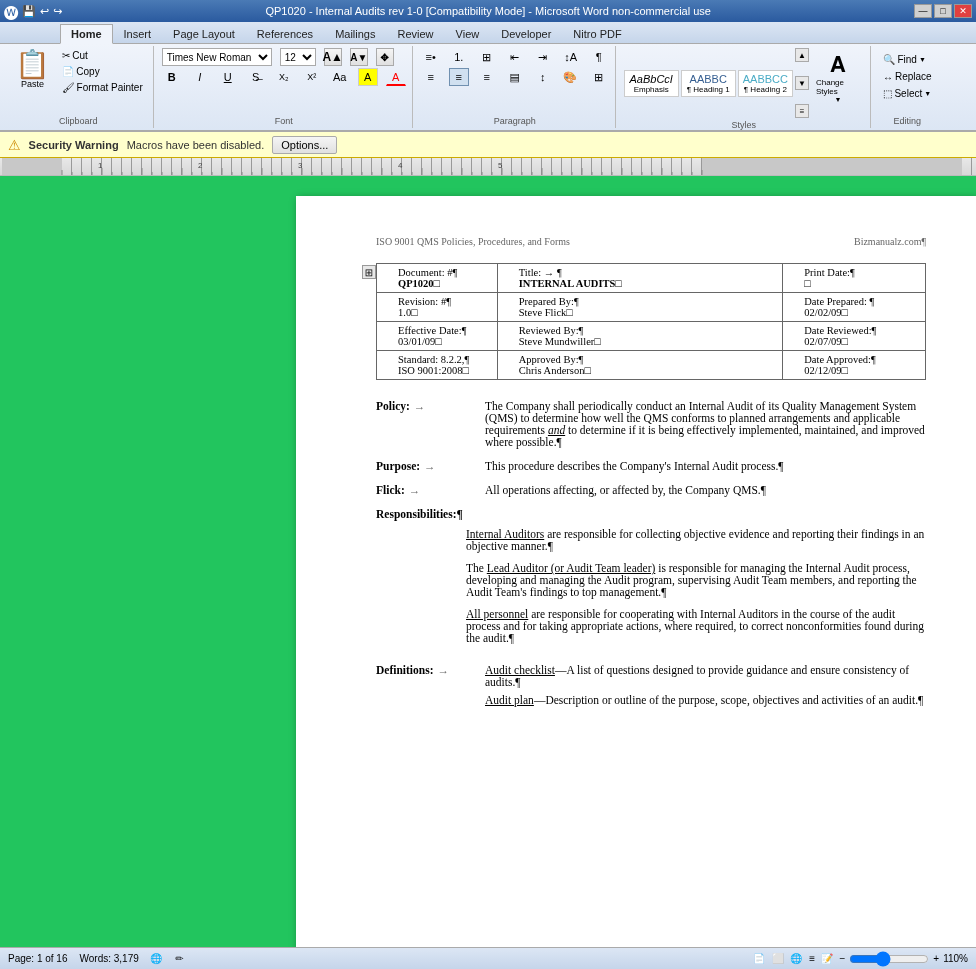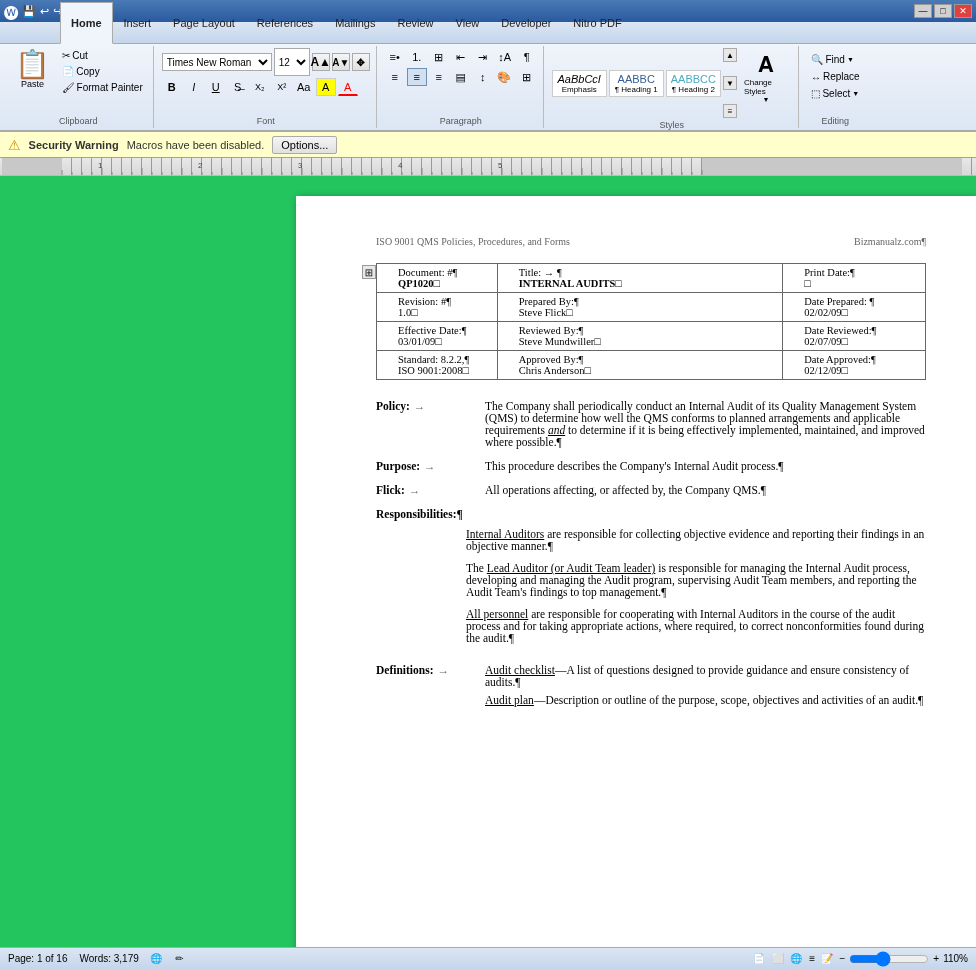--- a/index.html
+++ b/index.html
@@ -36,21 +36,21 @@
       background: linear-gradient(to bottom, #dce6f4, #c5d5ea);
       height: 22px;
       display: flex;
       align-items: flex-end;
       padding: 0 60px;
       border-bottom: 1px solid #aaa;
       font-family: Arial, sans-serif;
       font-size: 11px;
     }
     .ribbon-tab {
-      padding: 14px 10px;
+      padding: 3px 10px;
       cursor: pointer;
       border: 1px solid transparent;
       border-bottom: none;
       background: transparent;
       color: #222;
     }
     .ribbon-tab.active {
       background: #f0f4fb;
       border-color: #aaa;
       border-bottom: 1px solid #f0f4fb;
@@ -117,31 +117,31 @@
     }
 
     .formatting-group {
       display: flex;
       flex-direction: column;
       gap: 1px;
     }
     .formatting-row {
       display: flex;
       align-items: center;
-      gap: 2px;
+      gap: 8px;
     }
 
     
     .font-select {
       width: 110px; height: 18px; font-size: 10px;
       border: 1px solid #aaa; background: white;
       font-family: Arial, sans-serif;
     }
     .size-select {
-      width: 36px; height: 28px; font-size: 10px;
+      width: 36px; height: 18px; font-size: 10px;
       border: 1px solid #aaa; background: white;
     }
     .small-btn {
       width: 18px; height: 18px;
       border: 1px solid #aaa;
       background: linear-gradient(to bottom, #f5f5f5, #e0e0e0);
       cursor: pointer;
       display: flex; align-items: center; justify-content: center;
       font-size: 10px; font-weight: bold;
     }
@@ -324,20 +324,21 @@
 <body>
 
 <div class="title-bar">
   <div class="title-bar-left">
     <span style="font-size:14px;">🅦</span>
 
     <span style="font-size:11px; cursor:pointer;">💾</span>
     <span style="font-size:11px; cursor:pointer;">↩</span>
     <span style="font-size:11px; cursor:pointer;">↪</span>
   </div>
+  <div class="title-bar-center">QP1020 - Internal Audits rev 1-0 [Compatibility Mode] - Microsoft Word non-commercial use</div>
   <div class="title-bar-controls">
     <div class="title-btn">—</div>
     <div class="title-btn">□</div>
     <div class="title-btn close">✕</div>
   </div>
 </div>
 
 <div class="ribbon-tabs">
   <div class="ribbon-tab active">Home</div>
   <div class="ribbon-tab">Insert</div>

